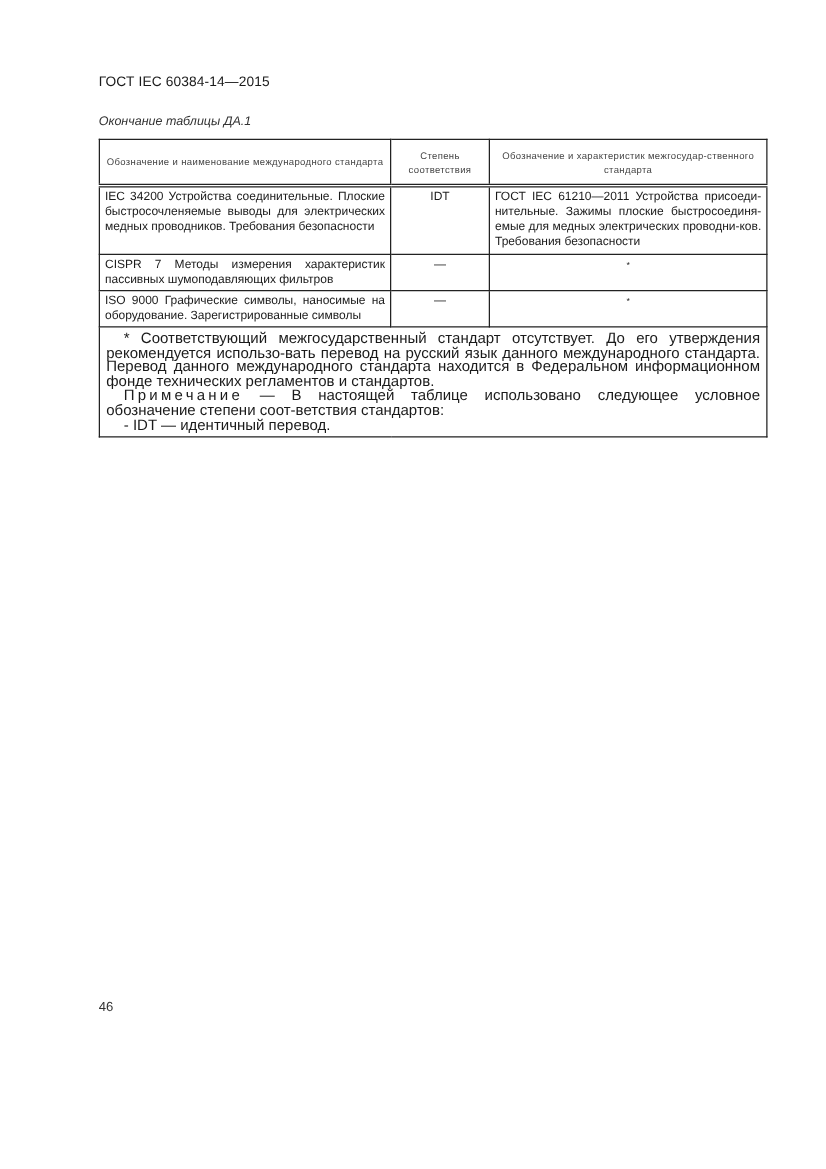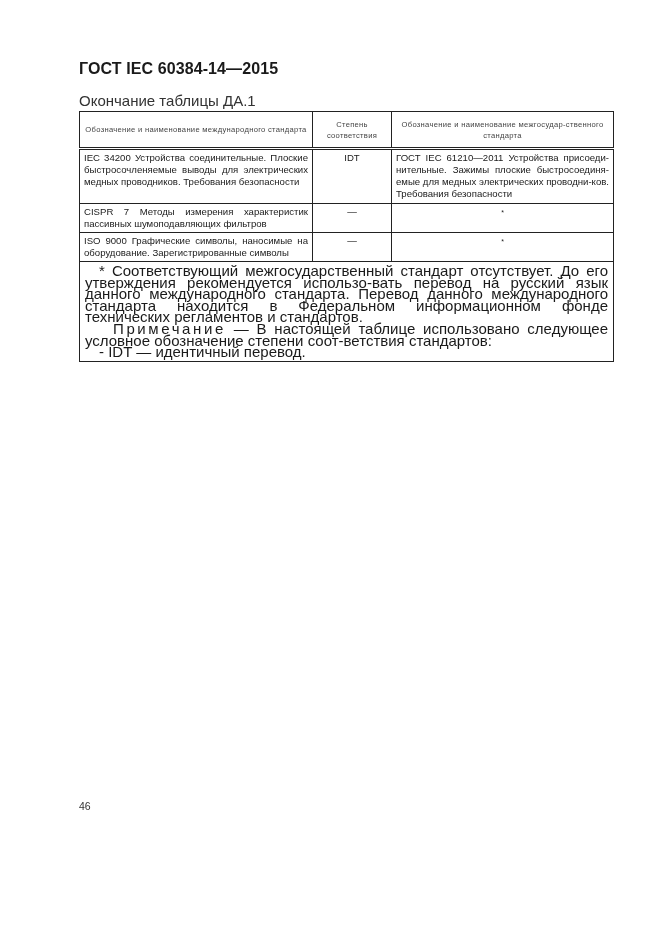--- a/index.html
+++ b/index.html
@@ -2,25 +2,25 @@
 <html><head>
 <meta charset="utf-8">
 <style>
   html, body { margin: 0; padding: 0; background: #ffffff; }
   body {
     width: 661px; height: 935px; position: relative; overflow: hidden;
     font-family: "Liberation Sans", sans-serif; color: #1a1a1a;
   }
   .doc-header {
     position: absolute; left: 79px; top: 60px;
-    font-size: 16px; font-weight: bold; letter-spacing: 0.1px;
+    font-size: 11px; font-weight: normal; letter-spacing: 0.1px;
   }
   .table-caption {
     position: absolute; left: 79px; top: 92px;
-    font-size: 15px; color: #333;
+    font-size: 10px; font-style: italic; color: #333;
   }
   .std-table {
     position: absolute; left: 79px; top: 111px; width: 534px;
     border-collapse: collapse; table-layout: fixed;
     font-size: 9.6px; line-height: 12px; border-radius: 16px;
   }
   .std-table col.c1 { width: 233px; }
   .std-table col.c2 { width: 79px; }
   .std-table col.c3 { width: 222px; }
   .std-table th, .std-table td {
@@ -29,24 +29,24 @@
   .std-table th {
     font-weight: normal; font-size: 7.6px; line-height: 11px; color: #444;
     text-align: center; vertical-align: middle; height: 31px;
     letter-spacing: 0.3px; border-bottom: 3px double #222;
   }
   .std-table td.just { text-align: justify; }
   .std-table td.center { text-align: center; }
   .row-1 td { height: 49px; }
   .row-2 td, .row-3 td { height: 24px; }
   .star { font-size: 7px; line-height: 9px; display: inline-block; margin-top: 1px; }
-  .notes td { padding: 3px 5px 3px 5px; font-size: 15px; line-height: 11.6px; text-align: justify; }
+  .notes td { padding: 3px 5px 3px 5px; font-size: 12px; line-height: 11.6px; text-align: justify; }
   .notes p { margin: 0; }
   .indent { text-indent: 14px; }
-  .spaced { letter-spacing: 2.6px; margin-left: 14px; }
+  .spaced { letter-spacing: 2.6px; }
   .page-num {
     position: absolute; left: 79px; top: 800px; font-size: 10.5px; color: #333;
   }
 </style>
 </head>
 <body>
 
 <div class="doc-header">ГОСТ IEC 60384-14—2015</div>
 
 <div class="table-caption">Окончание таблицы ДА.1</div>
@@ -54,21 +54,21 @@
 <table class="std-table">
   <colgroup>
       <col class="c1">
       <col class="c2">
       <col class="c3">
     </colgroup>
   <thead>
     <tr>
       <th>Обозначение и наименование международного стандарта</th>
       <th>Степень соответствия</th>
-      <th>Обозначение и наименование межгосудар-ственного стандарта</th>
+      <th>Обозначение и характеристик межгосудар-ственного стандарта</th>
     </tr>
   </thead>
   <tbody>
     <tr class="row-1">
       <td class="just">IEC 34200 Устройства соединительные. Плоские быстросочленяемые выводы для электрических медных проводников. Требования безопасности</td>
       <td class="center">IDT</td>
       <td class="just">ГОСТ IEC 61210—2011 Устройства присоеди-нительные. Зажимы плоские быстросоединя-емые для медных электрических проводни-ков. Требования безопасности</td>
     </tr>
     <tr class="row-2">
       <td class="just">CISPR 7 Методы измерения характеристик пассивных шумоподавляющих фильтров</td>

